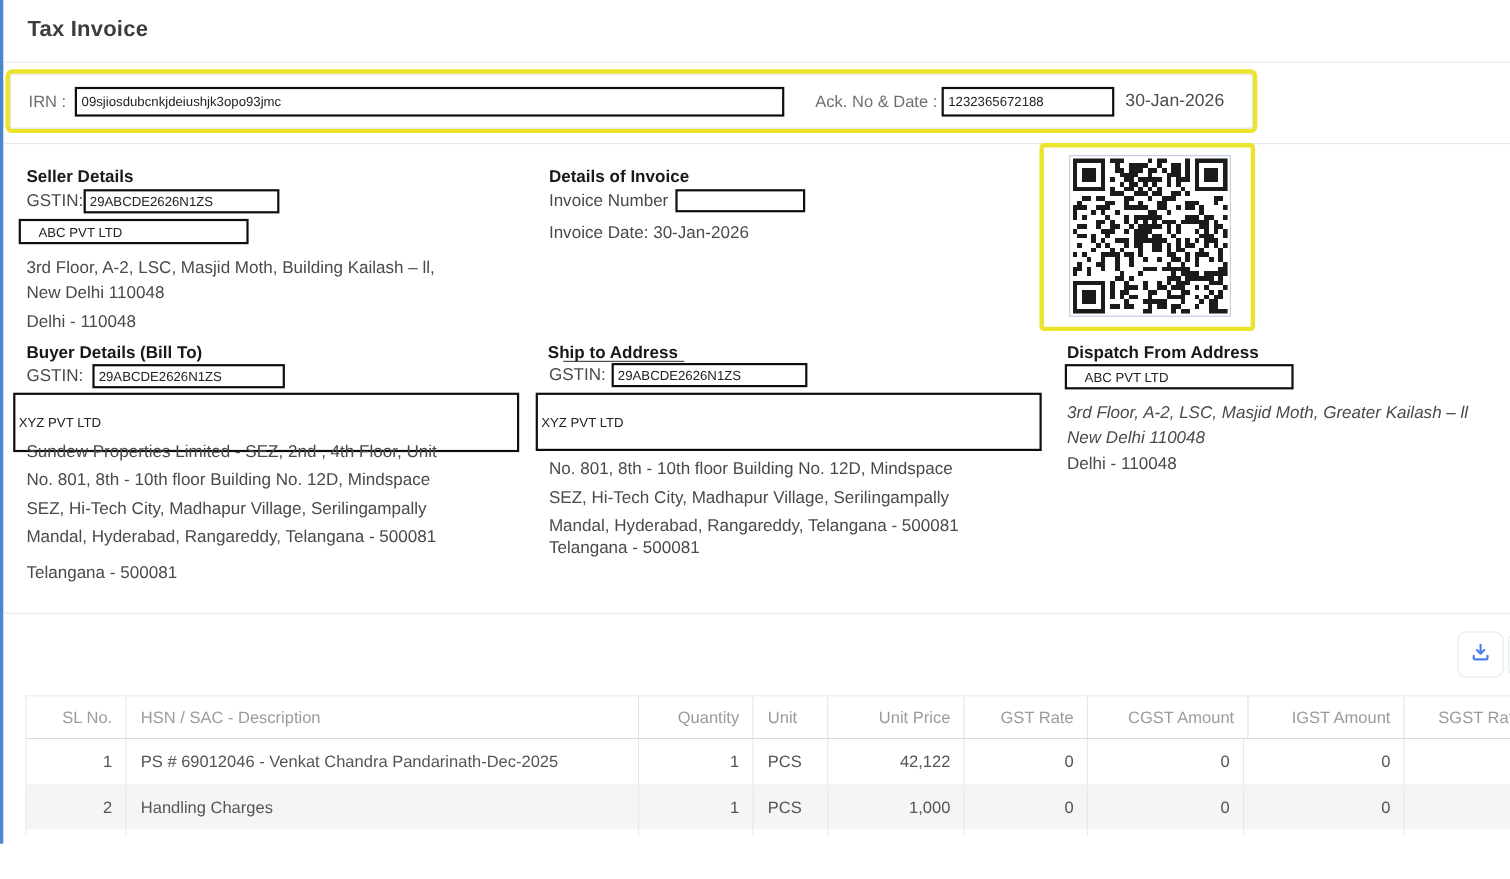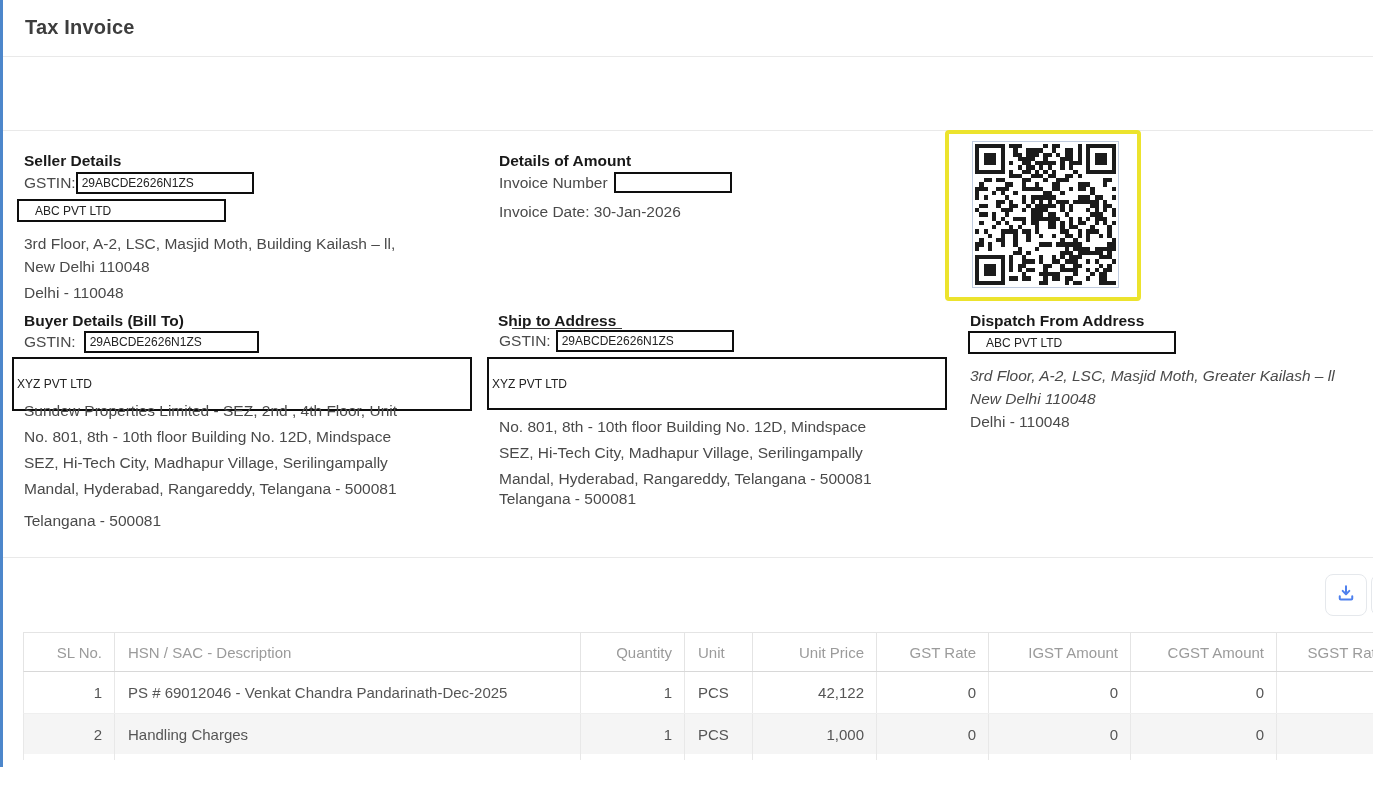--- a/index.html
+++ b/index.html
@@ -72,20 +72,28 @@
 </head>
 <body>
 
 <div id="page">
 
   <div class="abs accent-left"></div>
 
   <div class="abs page-title">Tax Invoice</div>
   <div class="abs hr hr1"></div>
 
+  <div class="abs hl-panel">
+    <div class="inner-edge"></div>
+    <span class="muted-label">IRN :</span>
+    <input class="box-input irn-input" value="09sjiosdubcnkjdeiushjk3opo93jmc" style="">
+    <span class="muted-label ack-label">Ack. No &amp; Date :</span>
+    <input class="box-input ack-input" value="1232365672188" style="">
+    <span class="ack-date">30-Jan-2026</span>
+  </div>
 
   <div class="abs hr hr2"></div>
 
   <div class="abs qr-panel">
     <div class="qr-frame">
       <svg id="qr-svg" viewBox="0 0 33 33" shape-rendering="crispEdges" xmlns="http://www.w3.org/2000/svg">
           <rect x="0" y="0" width="1" height="1" fill="#1b1b1b"></rect>
           <rect x="1" y="0" width="1" height="1" fill="#1b1b1b"></rect>
           <rect x="2" y="0" width="1" height="1" fill="#1b1b1b"></rect>
           <rect x="3" y="0" width="1" height="1" fill="#1b1b1b"></rect>
@@ -596,21 +604,21 @@
     <span class="body-text">GSTIN:</span>
     <input class="box-input gstin-box" style="margin-left: 0px;" value="29ABCDE2626N1ZS">
   </div>
   <input class="abs box-input name-box" style="left: 17px; top: 199px; width: 209px;" value="ABC PVT LTD">
   <div class="abs body-text addr2" style="left:24px; top:232px;">
     <div>3rd Floor, A-2, LSC, Masjid Moth, Building Kailash – ll,</div>
     <div>New Delhi 110048</div>
   </div>
   <div class="abs body-text" style="left:24px; top:284px;">Delhi - 110048</div>
 
-  <div class="abs sec-heading" style="left:499px; top:152px;">Details of Amount</div>
+  <div class="abs sec-heading" style="left:499px; top:152px;">Details of Invoice</div>
   <div class="abs gstin-row" style="left:499px; top:172px;">
     <span class="body-text">Invoice Number</span>
     <input class="box-input" style="margin-left: 6px; width: 118px; height: 21px;" value="">
   </div>
   <div class="abs body-text" style="left:499px; top:203px;">Invoice Date: 30-Jan-2026</div>
 
   <div class="abs sec-heading" style="left:24px; top:312px;">Buyer Details (Bill To)</div>
   <div class="abs gstin-row" style="left:24px; top:331px;">
     <span class="body-text">GSTIN:</span>
     <input class="box-input gstin-box" style="margin-left: 8px; width: 175px;" value="29ABCDE2626N1ZS">
@@ -660,22 +668,22 @@
   <div class="abs edge-btn"></div>
 
   <div class="abs table-wrap">
     <div class="thead" id="thead">
         <div class="th right" style="width: 91px;">SL No.</div>
         <div class="th left" style="width: 466px;">HSN / SAC - Description</div>
         <div class="th right" style="width: 104px;">Quantity</div>
         <div class="th left" style="width: 68px;">Unit</div>
         <div class="th right" style="width: 124px;">Unit Price</div>
         <div class="th right" style="width: 112px;">GST Rate</div>
+        <div class="th right" style="width: 146px;">CGST Amount</div>
         <div class="th right" style="width: 142px;">IGST Amount</div>
-        <div class="th right" style="width: 146px;">CGST Amount</div>
         <div class="th right" style="width: 120px;">SGST Rate</div>
       </div>
     <div id="tbody">
         <div class="tr">
           <div class="td right" style="width: 91px;">1</div>
           <div class="td left" style="width: 466px;">PS # 69012046 - Venkat Chandra Pandarinath-Dec-2025</div>
           <div class="td right" style="width: 104px;">1</div>
           <div class="td left" style="width: 68px;">PCS</div>
           <div class="td right" style="width: 124px;">42,122</div>
           <div class="td right" style="width: 112px;">0</div>

